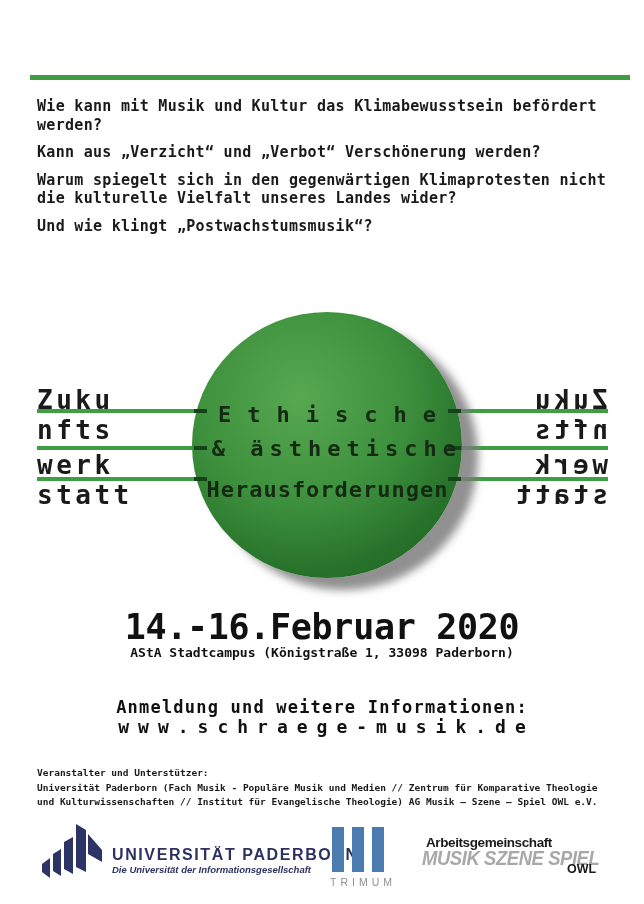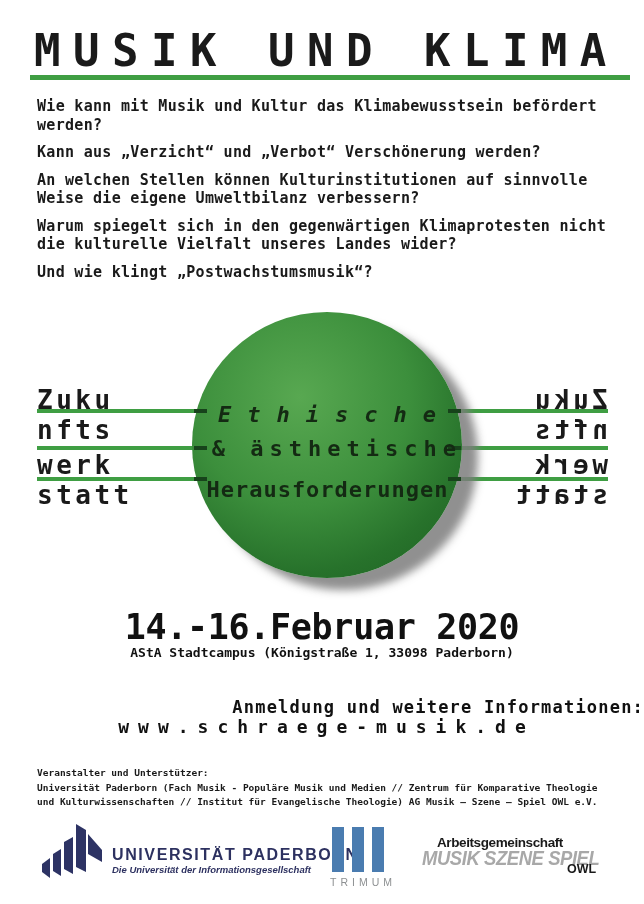--- a/index.html
+++ b/index.html
@@ -43,34 +43,34 @@
   .wk-right{
     position:absolute;left:505px;top:0;width:103px;height:300px;
     transform:scaleX(-1);
   }
   .wk-right .wk-row{left:0;}
   .wr0{top:87px;} .wr1{top:117px;} .wr2{top:152px;} .wr3{top:182px;}
   .circle-text{
     position:absolute;left:192px;width:270px;text-align:center;z-index:4;
     font-weight:bold;color:#142a13;white-space:nowrap;
   }
-  .ct0{top:102px;font-size:22px;letter-spacing:16px;padding-left:16px;box-sizing:border-box;font-style:italic;}
+  .ct0{top:102px;font-size:22px;letter-spacing:16px;padding-left:16px;box-sizing:border-box;}
   .ct1{top:136px;font-size:22px;letter-spacing:6px;padding-left:6px;box-sizing:border-box;text-align:right;}
   .ct2{top:177px;font-size:22px;letter-spacing:1px;padding-left:1px;box-sizing:border-box;}
   
   .date{
     position:absolute;left:0;top:608px;width:644px;text-align:center;
     font-size:35px;font-weight:bold;letter-spacing:-0.3px;line-height:38px;color:#111;
   }
   .venue{
     position:absolute;left:0;top:645px;width:644px;text-align:center;
     font-size:13px;font-weight:bold;line-height:15px;color:#111;
   }
   .info-label{
-    position:absolute;left:0;top:697px;width:644px;text-align:right;
+    position:absolute;left:0;top:697px;width:644px;text-align:center;
     font-size:17px;font-weight:bold;letter-spacing:1.2px;color:#111;
   }
   .website{
     position:absolute;left:0;top:716px;width:644px;text-align:center;
     font-size:18px;font-weight:bold;letter-spacing:9px;padding-left:9px;
     box-sizing:border-box;color:#111;
   }
   
   .credits{position:absolute;left:37px;top:766px;width:590px;}
   .credits div{font-size:9.5px;font-weight:bold;line-height:14.5px;color:#1a1a1a;white-space:nowrap;}
@@ -87,47 +87,44 @@
   }
   .trimum{position:absolute;left:330px;top:827px;width:70px;height:62px;}
   .tbar{position:absolute;top:0;width:12px;height:45px;background:#4a7cb0;}
   .tb0{left:2px;} .tb1{left:22px;} .tb2{left:42px;}
   .trimum-name{
     position:absolute;left:0;top:49px;font-family:"Liberation Sans",sans-serif;
     font-size:10.5px;font-weight:normal;letter-spacing:4px;color:#8d9092;
   }
   .ag{position:absolute;left:420px;top:833px;width:200px;height:50px;}
   .ag-line1{
-    position:absolute;left:17px;top:2px;font-family:"Liberation Sans",sans-serif;
+    position:absolute;left:6px;top:2px;font-family:"Liberation Sans",sans-serif;
     font-size:13.5px;font-weight:bold;letter-spacing:-0.4px;color:#1a1a1a;white-space:nowrap;
   }
   .ag-line2{
     position:absolute;left:2px;top:13px;font-family:"Liberation Sans",sans-serif;
     font-size:21px;font-weight:bold;font-style:italic;color:#a8a8a8;white-space:nowrap;
     transform:scaleX(0.88);transform-origin:left;letter-spacing:-0.5px;
   }
   .ag-line3{
     position:absolute;left:147px;top:29px;font-family:"Liberation Sans",sans-serif;
     font-size:12.5px;font-weight:bold;color:#1a1a1a;
   }
 </style>
 </head>
 <body>
 
 <div id="poster">
 
-  <div class="title">MUSIK UND KLIMA</div>
   <div class="title-rule"></div>
 
   <div class="questions">
     <p>Wie kann mit Musik und Kultur das Klimabewusstsein befördert
 werden?</p>
     <p>Kann aus „Verzicht“ und „Verbot“ Verschönerung werden?</p>
-    <p>An welchen Stellen können Kulturinstitutionen auf sinnvolle
-Weise die eigene Umweltbilanz verbessern?</p>
     <p>Warum spiegelt sich in den gegenwärtigen Klimaprotesten nicht
 die kulturelle Vielfalt unseres Landes wider?</p>
     <p>Und wie klingt „Postwachstumsmusik“?</p>
   </div>
 
   <div class="mid">
     <div class="gline l gl1"></div>
     <div class="gline l gl2"></div>
     <div class="gline l gl3"></div>
     <div class="gline r gl1"></div>

